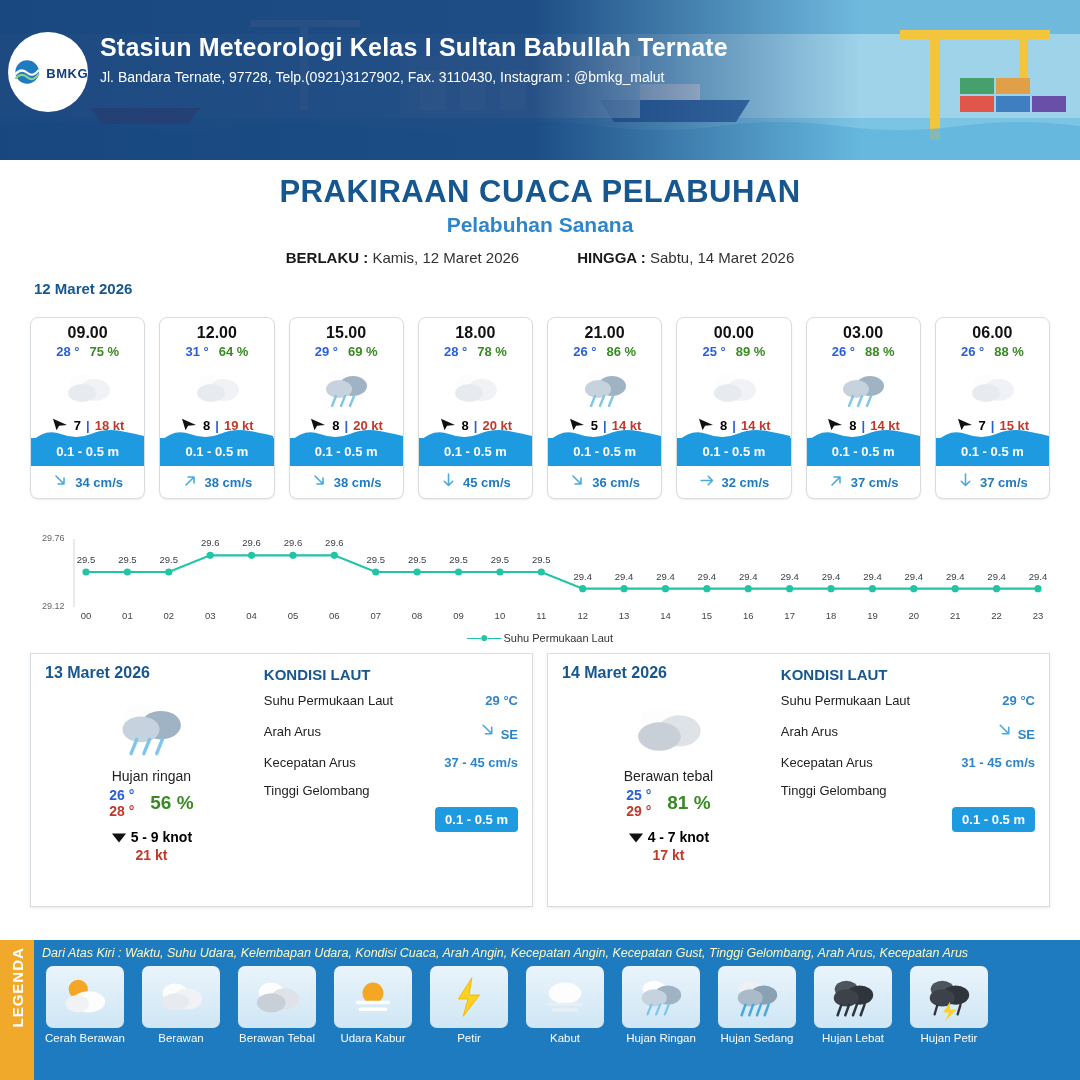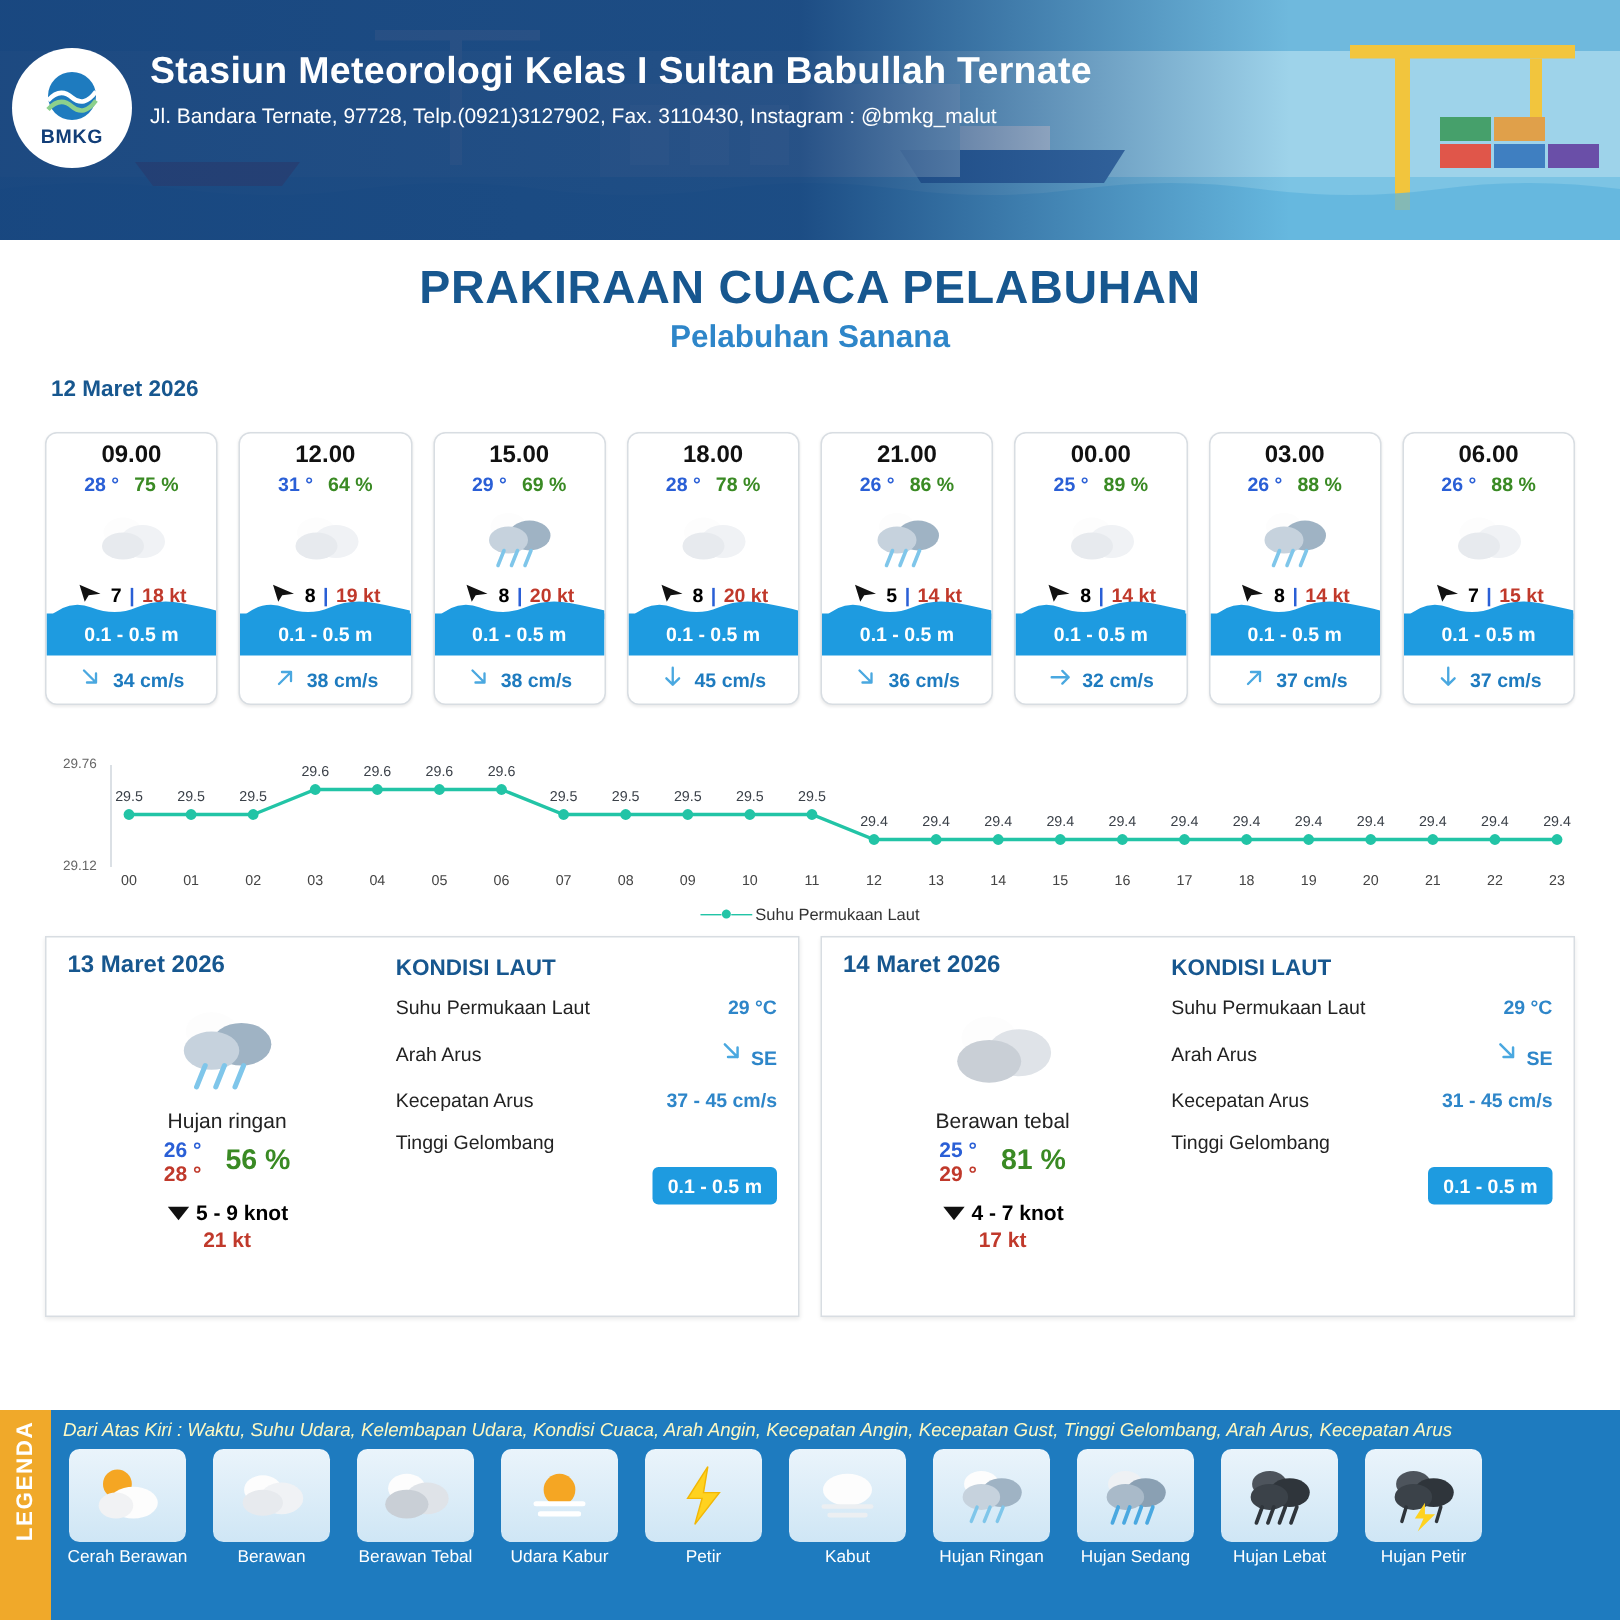--- a/index.html
+++ b/index.html
@@ -22,21 +22,21 @@
   .hdr-overlay {
     position:absolute; left:0; top:0; width:860px; height:160px;
     background: linear-gradient(90deg, rgba(18,62,120,.92) 0%, rgba(18,62,120,.88) 62%, rgba(18,62,120,0) 100%);
   }
   .hdr-text { position:absolute; left:100px; top:28px; color:#fff; z-index:5; }
   .hdr-line1 { font-size:17px; font-weight:bold; letter-spacing:.4px; }
   .hdr-line2 { font-size:25px; font-weight:bold; margin-top:5px; letter-spacing:.2px; }
   .hdr-line3 { font-size:14px; margin-top:7px; }
   .logo {
     position:absolute; left:8px; top:32px; width:80px; height:80px; border-radius:50%;
-    background:#fff; z-index:6; display:flex; flex-direction:column;
+    background:#fff; z-index:6; display:flex; flex-direction:row;
     align-items:center; justify-content:center;
   }
   .logo-txt { font-size:13px; font-weight:bold; color:#123e78; letter-spacing:.5px; margin-top:2px;}
 
   
   .title-block { text-align:center; padding-top:14px; }
   .title-main {
     font-size:31px; font-weight:bold; color:#17578f; letter-spacing:.5px;
   }
   .title-sub { font-size:21px; font-weight:bold; color:#2e86c9; margin-top:3px; }
@@ -195,20 +195,30 @@
 
   <div class="hdr-text">
     <div class="hdr-line2">Stasiun Meteorologi Kelas I Sultan Babullah Ternate</div>
     <div class="hdr-line3">Jl. Bandara Ternate, 97728, Telp.(0921)3127902, Fax. 3110430, Instagram : @bmkg_malut</div>
   </div>
 </div>
 
 <div class="title-block">
   <div class="title-main">PRAKIRAAN CUACA PELABUHAN</div>
   <div class="title-sub">Pelabuhan Sanana</div>
+  <div class="valid-row">
+    <div>
+      <b>BERLAKU :</b>
+      <span>Kamis, 12 Maret 2026</span>
+    </div>
+    <div>
+      <b>HINGGA :</b>
+      <span>Sabtu, 14 Maret 2026</span>
+    </div>
+  </div>
 </div>
 
 <div class="date-label">12 Maret 2026</div>
 
 <div class="cards" id="cards">
     <div class="card">
     <div class="c-time">09.00</div>
     <div class="c-th">
       <span class="c-temp">28 °</span>
       <span class="c-hum">75 %</span>

